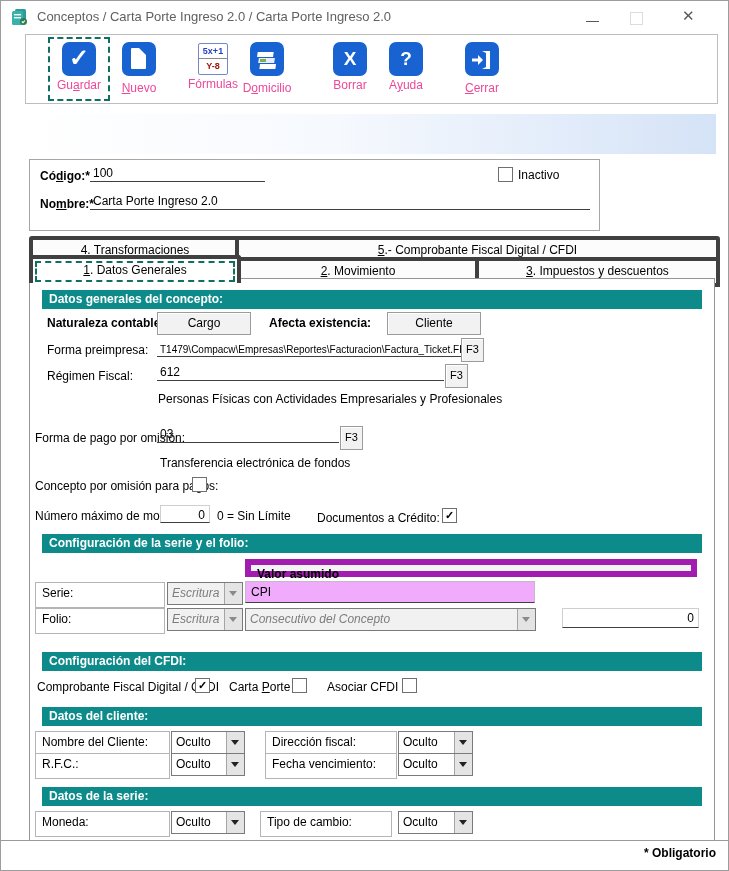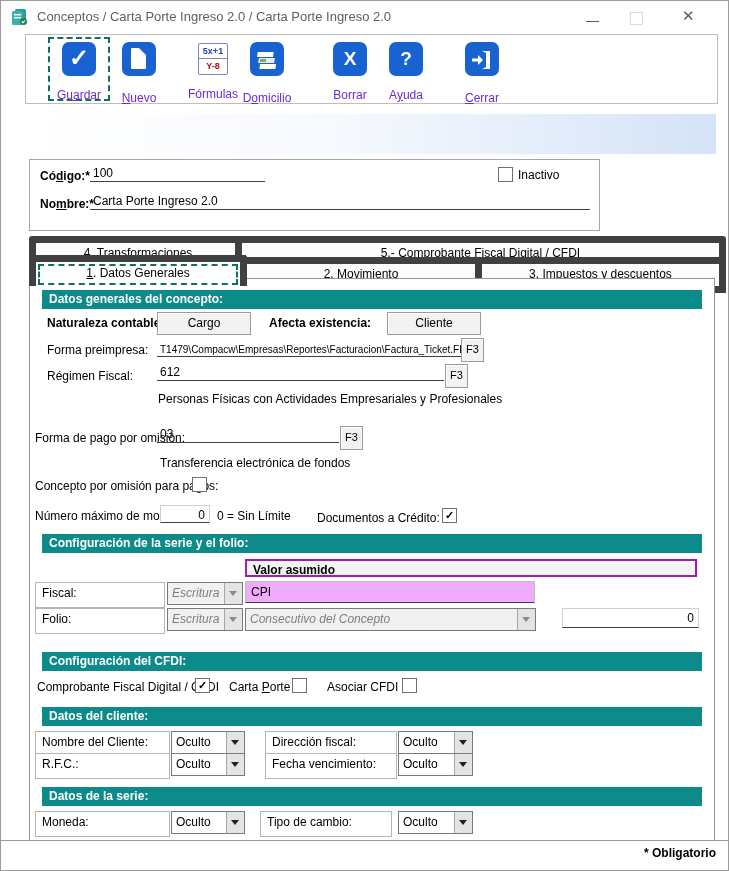--- a/index.html
+++ b/index.html
@@ -11,21 +11,21 @@
   .title-text{position:absolute;left:36px;top:8px;font-size:13px;color:#5f5f5f;white-space:nowrap;}
   .win-min{position:absolute;left:585px;top:20px;width:13px;height:0;border-top:1px solid #5a5a5a;}
   .win-max{position:absolute;left:629px;top:11px;width:11px;height:11px;border:1px solid #dcdcdc;}
   .win-close{position:absolute;left:681px;top:7px;font-size:15px;color:#5a5a5a;line-height:16px;}
   
   .toolbar{position:absolute;left:24px;top:33px;width:691px;height:68px;border:1px solid #bdbdbd;background:#fff;}
   .tb-item{position:absolute;top:4px;width:58px;height:60px;text-align:center;}
   .tb-item.focused{border:2px dashed #0f6f60;}
   .tb-icon{display:inline-block;width:34px;height:34px;margin-top:3px;border-radius:7px;background:#1862d2;
            color:#fff;position:relative;}
-  .tb-label{display:block;margin-top:12px;font-size:12px;color:#6d28d9;white-space:nowrap;}
+  .tb-label{display:block;margin-top:2px;font-size:12px;color:#ec4899;white-space:nowrap;}
   .mn{ text-decoration:underline; }
   .glyph-check{font-size:24px;font-weight:bold;line-height:32px;}
   .glyph-letter{font-size:19px;font-weight:bold;line-height:34px;}
   .icon-page{position:absolute;left:9px;top:6px;width:15px;height:21px;background:#fff;border-radius:1px;}
   .icon-page::after{content:"";position:absolute;right:0;top:0;border-style:solid;border-width:0 7px 7px 0;
                     border-color:transparent #1862d2 transparent transparent;}
   .icon-formula{display:inline-block;width:28px;height:30px;margin-top:4px;background:#fff;border:1px solid #7488c8;
                 border-radius:2px;font-size:9px;font-weight:bold;line-height:14px;}
   .icon-formula .f-top{display:block;color:#2741cc;border-bottom:1px solid #8a8a8a;}
   .icon-formula .f-bot{display:block;color:#a01616;}
@@ -35,21 +35,21 @@
   .gradient{position:absolute;left:24px;top:113px;width:691px;height:40px;
             background:linear-gradient(90deg,#ffffff 0%,#f6f9fe 45%,#d5e3f7 100%);}
   
   .groupbox{position:absolute;left:28px;top:158px;width:569px;height:70px;border:1px solid #a6a6a6;background:#fff;}
   .gb-label{position:absolute;font-weight:bold;white-space:nowrap;}
   .ufield{position:absolute;border-bottom:1px solid #3f3f3f;padding:0 0 1px 3px;white-space:nowrap;overflow:hidden;}
   
   .cb{position:absolute;width:13px;height:13px;border:1px solid #6f6f6f;background:#fff;
       font-size:11px;font-weight:bold;line-height:12px;text-align:center;color:#000;}
   
-  .tab{position:absolute;height:21px;background:#fcfcfc;border:7px solid #404040;border-radius:3px 3px 0 0;
+  .tab{position:absolute;height:21px;background:#fcfcfc;border:4px solid #404040;border-radius:3px 3px 0 0;
        text-align:center;line-height:20px;white-space:nowrap;}
   .tab.selected{background:#fff;border-bottom:none;z-index:5;}
   .tab .focusring{position:absolute;left:2px;right:2px;top:2px;bottom:1px;border:2px dashed #0f6f60;}
   .tabpage{position:absolute;left:28px;top:277px;width:684px;height:562px;border:1px solid #949494;background:#fff;}
   
   .teal{position:absolute;left:12px;width:660px;height:19px;background:#0d8a8a;color:#fff;font-weight:bold;
         line-height:19px;padding-left:7px;box-sizing:border-box;}
   
   .lbl{position:absolute;white-space:nowrap;}
   .lbl.b{font-weight:bold;}
@@ -61,21 +61,21 @@
   .combo .txt{position:absolute;left:4px;top:3px;right:19px;overflow:hidden;white-space:nowrap;}
   .combo .btn{position:absolute;right:0;top:0;bottom:0;width:17px;background:#e4e4e4;border-left:1px solid #a5a5a5;}
   .combo .btn::after{content:"";position:absolute;left:4px;top:8px;border:4px solid transparent;border-top:5px solid #222;}
   .combo.disabled{background:#f1f1f1;font-style:italic;}
   .combo.disabled .txt{color:#7d7d7d;}
   .combo.disabled .btn::after{border-top-color:#8a8a8a;}
   .numfield{position:absolute;background:#fff;border:1px solid #cfcfcf;border-bottom:1px solid #3f3f3f;
             text-align:right;padding:2px 4px 0 0;box-sizing:border-box;}
   .boxfield{position:absolute;background:#f0abfc;border:1px solid #bdbdbd;border-bottom:1px solid #3f3f3f;
             padding:3px 0 16px 5px;box-sizing:border-box;white-space:nowrap;}
-  .valbox{position:absolute;border:2px solid #a21caf;background:#f3f3f3;font-weight:bold;padding:2px 0 0 6px;box-sizing:border-box;}
+  .valbox{position:absolute;border:6px solid #a21caf;background:#f3f3f3;font-weight:bold;padding:2px 0 0 6px;box-sizing:border-box;}
   .desc{position:absolute;white-space:nowrap;}
   
   .statusbar{position:absolute;left:0;right:0;top:839px;height:30px;background:#fff;
              border-top:1px solid #9a9a9a;box-shadow:inset 0 1px 0 #ffffff;}
   .statusbar .txt{position:absolute;right:12px;top:5px;font-weight:bold;}
 </style>
 </head>
 <body>
 
 <div class="window">
@@ -200,21 +200,21 @@
     <span class="lbl" style="left:5px;top:230px;">Número máximo de movtos:</span>
     <span class="numfield" style="left:130px;top:226px;width:50px;height:18px;">0</span>
     <span class="lbl" style="left:187px;top:230px;">0 = Sin Límite</span>
     <span class="lbl" style="left:287px;top:232px;">Documentos a Crédito:</span>
     <span class="cb" style="left:412px;top:229px;">✓</span>
 
     <div class="teal" style="top:255px;">Configuración de la serie y el folio:</div>
 
     <div class="valbox" style="left:215px;top:280px;width:452px;height:18px;">Valor asumido</div>
 
-    <div class="lblbox" style="left:5px;top:303px;width:122px;">Fiscal:</div>
+    <div class="lblbox" style="left:5px;top:303px;width:122px;">Serie:</div>
     <div class="combo disabled" style="left:137px;top:303px;width:74px;">
       <span class="txt">Escritura</span>
         <span class="btn"></span>
     </div>
     <span class="boxfield" style="left:215px;top:302px;width:290px;height:22px;">CPI</span>
 
     <div class="lblbox" style="left:5px;top:329px;width:122px;">Folio:</div>
     <div class="combo disabled" style="left:137px;top:329px;width:74px;">
       <span class="txt">Escritura</span>
         <span class="btn"></span>

